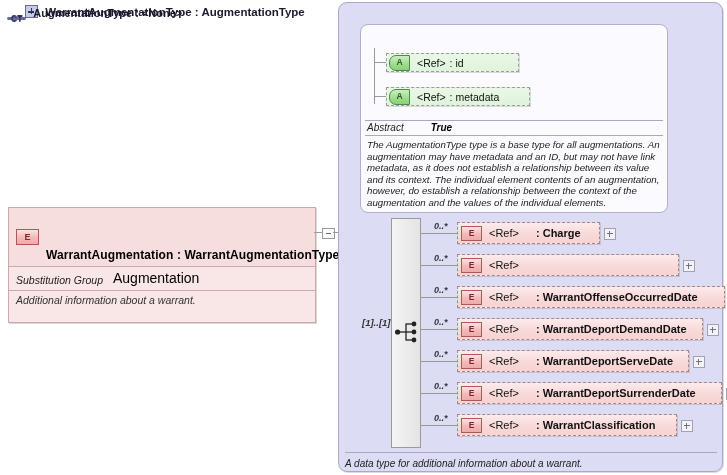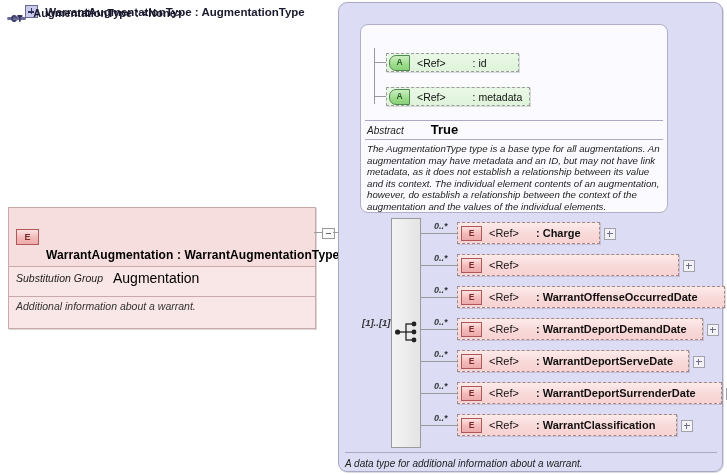--- a/index.html
+++ b/index.html
@@ -25,22 +25,22 @@
     padding:4px 6px 4px 7px;
     border-bottom:1px solid #c9a9a9;
     background:#f7dede;
   }
   #left-element .title-text{
     font-size:12px;font-weight:bold;color:#000;letter-spacing:.1px;
     white-space:nowrap;
     margin-top:36px;
   }
   #left-element .row-sub{
-    display:flex;align-items:center;gap:10px;
-    padding:3px 6px 10px 7px;
+    display:flex;align-items:flex-end;gap:10px;
+    padding:3px 6px 4px 7px;
     border-bottom:1px solid #c9a9a9;
     background:#f9e6e6;
   }
   #left-element .sub-label{font-style:italic;font-size:10.5px;color:#222;}
   #left-element .sub-value{font-size:14px;color:#000;}
   #left-element .row-doc{
     padding:3px 6px 16px 7px;
     font-style:italic;font-size:10.5px;color:#333;
     background:#f9e6e6;
   }
@@ -139,36 +139,36 @@
   }
   .badge-a{
     width:19px;height:14px;flex:0 0 auto;
     border:1px solid #4e8a4e;
     border-top-left-radius:7px;border-bottom-left-radius:7px;
     background:linear-gradient(to bottom,#cdeec2 0%,#9ddb8c 60%,#8bd179 100%);
     display:flex;align-items:center;justify-content:center;
     font-size:8.5px;font-weight:bold;color:#2b5c2b;line-height:1;
   }
   .attr-ref{margin-left:7px;font-size:10.5px;color:#111;white-space:nowrap;}
-  .attr-name{margin-left:27px;font-size:10.5px;color:#111;white-space:nowrap;}
+  .attr-name{margin-left:4px;font-size:10.5px;color:#111;white-space:nowrap;}
 
   
   #abstract-block{
     left:365px;top:120px;width:298px;
     box-sizing:border-box;
     border-top:1px solid #a9a9c4;
     background:transparent;
   }
   #abstract-block .ab-row{
     display:flex;align-items:baseline;gap:27px;
     padding:1px 2px 2px 2px;
     border-bottom:1px solid #a9a9c4;
   }
   #abstract-block .ab-label{font-style:italic;font-size:10px;color:#222;}
-  #abstract-block .ab-value{font-size:13px;font-weight:bold;color:#000;}
+  #abstract-block .ab-value{font-size:10px;font-weight:bold;color:#000;font-style:italic;}
   #abstract-block .ab-doc{
     padding:3px 3px 2px 2px;
     font-style:italic;font-size:9.7px;line-height:11.6px;color:#222;
   }
 
   
   #sequence-box{
     left:391px;top:218px;width:30px;height:230px;
     border:1px solid #9a9a9a;
     background:linear-gradient(to right,#f4f4f4 0%,#ececec 50%,#e4e4e4 100%);

